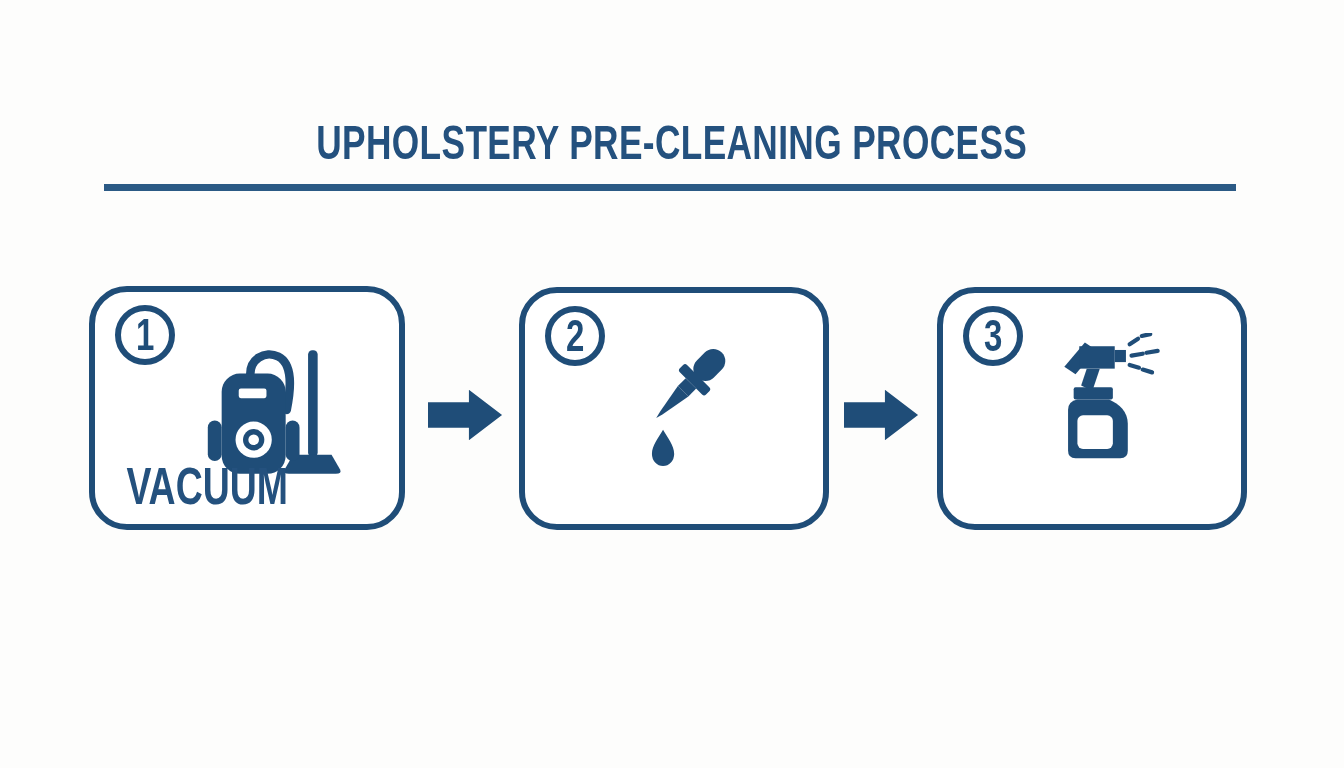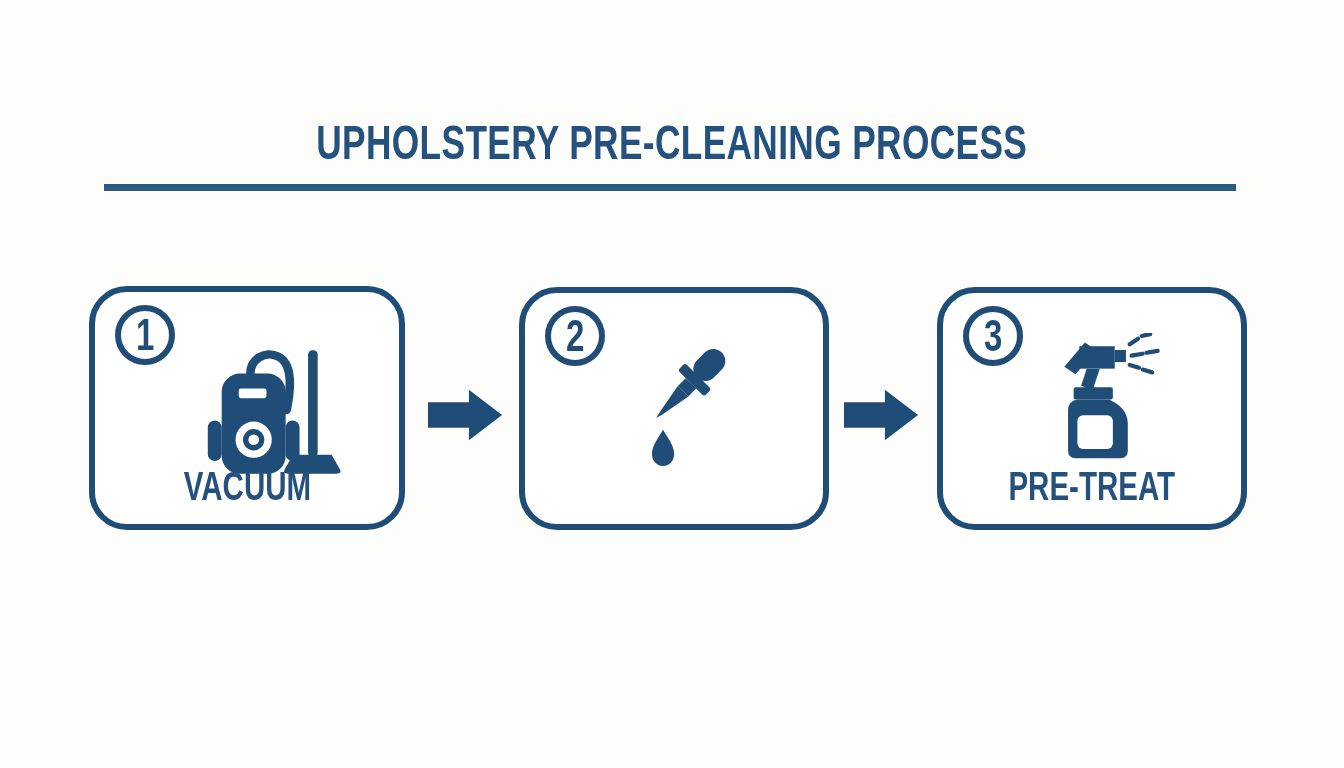--- a/index.html
+++ b/index.html
@@ -48,22 +48,21 @@
     display:flex;align-items:center;justify-content:center;
   }
   .badge .num{
     font-size:44px;font-weight:bold;color:var(--primary);
     transform:scaleX(0.75);
     line-height:1;
   }
   .icon-wrap{position:absolute;color:var(--primary);}
   .label{
     position:absolute;left:0;right:0;bottom:20px;
-    text-align:center;
-    font-size:41px;font-weight:bold;
+    font-size:52px;font-weight:bold;
     color:var(--title);
     line-height:36px;
   }
   .arrow{position:absolute;color:var(--primary);}
 </style>
 </head>
 <body>
 
 <div class="stage">
 
@@ -138,18 +137,15 @@
         <g stroke="currentColor" stroke-width="4.5" stroke-linecap="round" fill="none">
           <path d="M110,12 L119,6"></path>
           <path d="M123,3 L132,1"></path>
           <path d="M112,24 L124,22"></path>
           <path d="M128,21 L140,19"></path>
           <path d="M110,34 L120,37"></path>
           <path d="M124,39 L134,42"></path>
         </g>
       </svg>
     </div>
-    <div class="label">
-      <span class="condensed">PRE-TREAT</span>
-    </div>
   </section>
 
 </div>
 
 </body></html>

